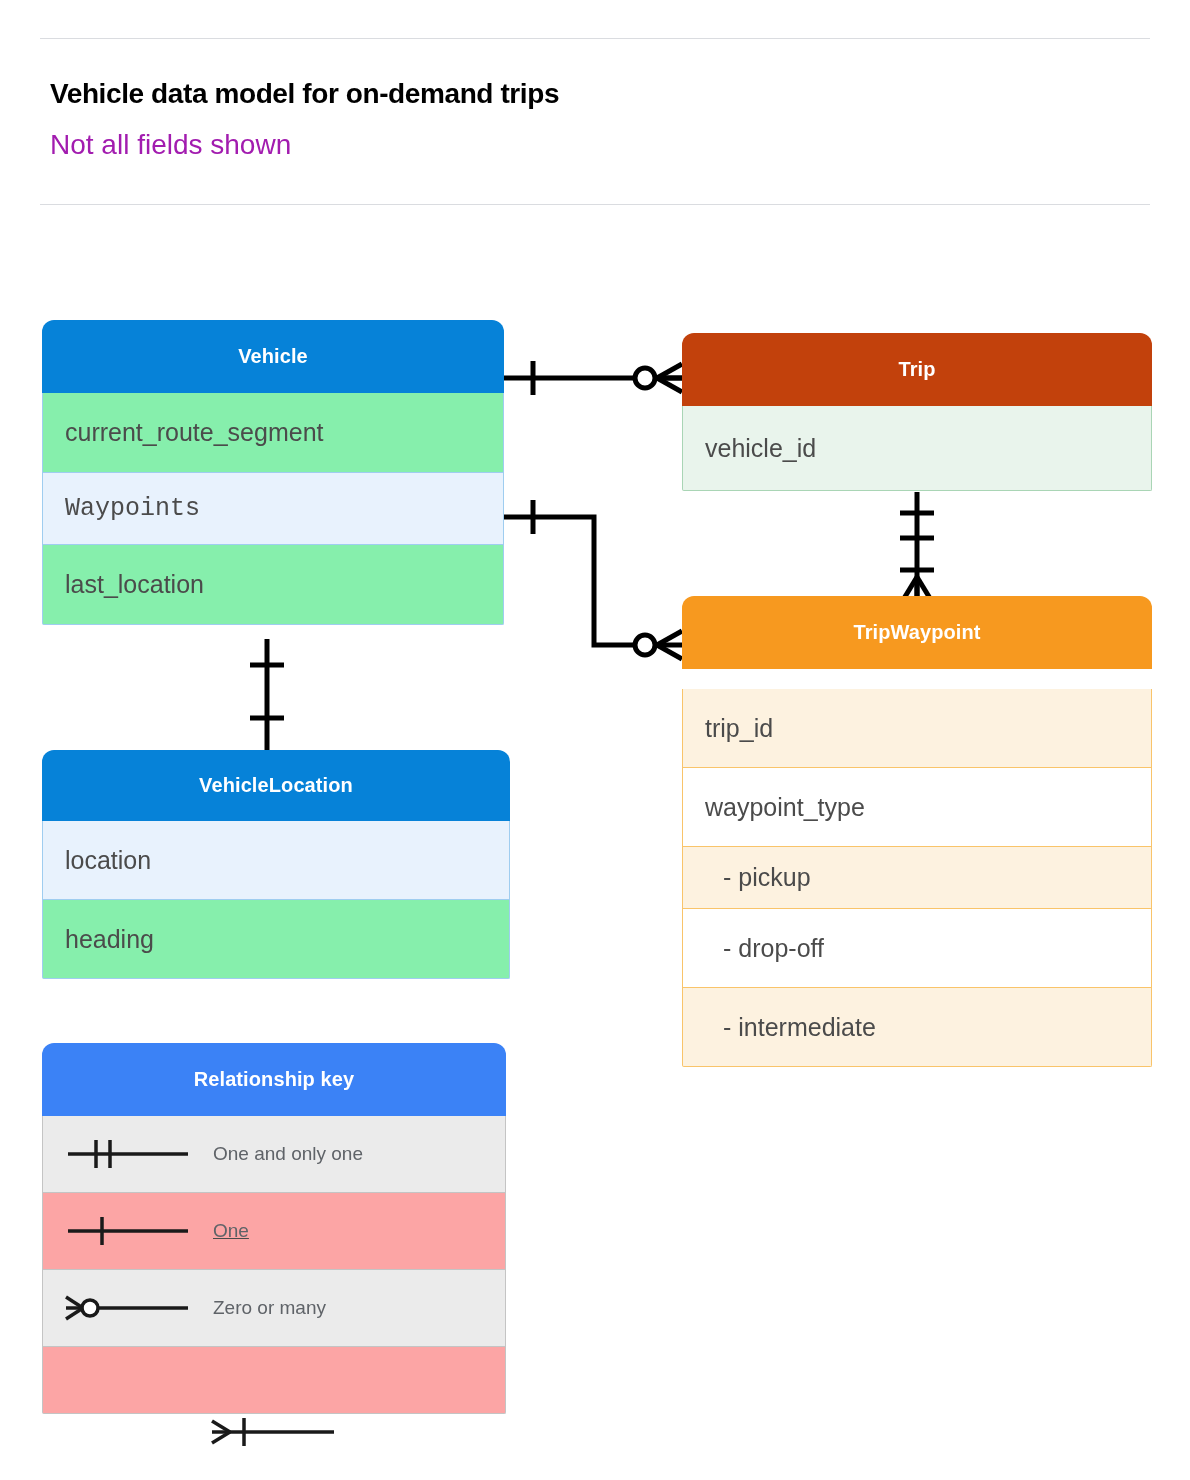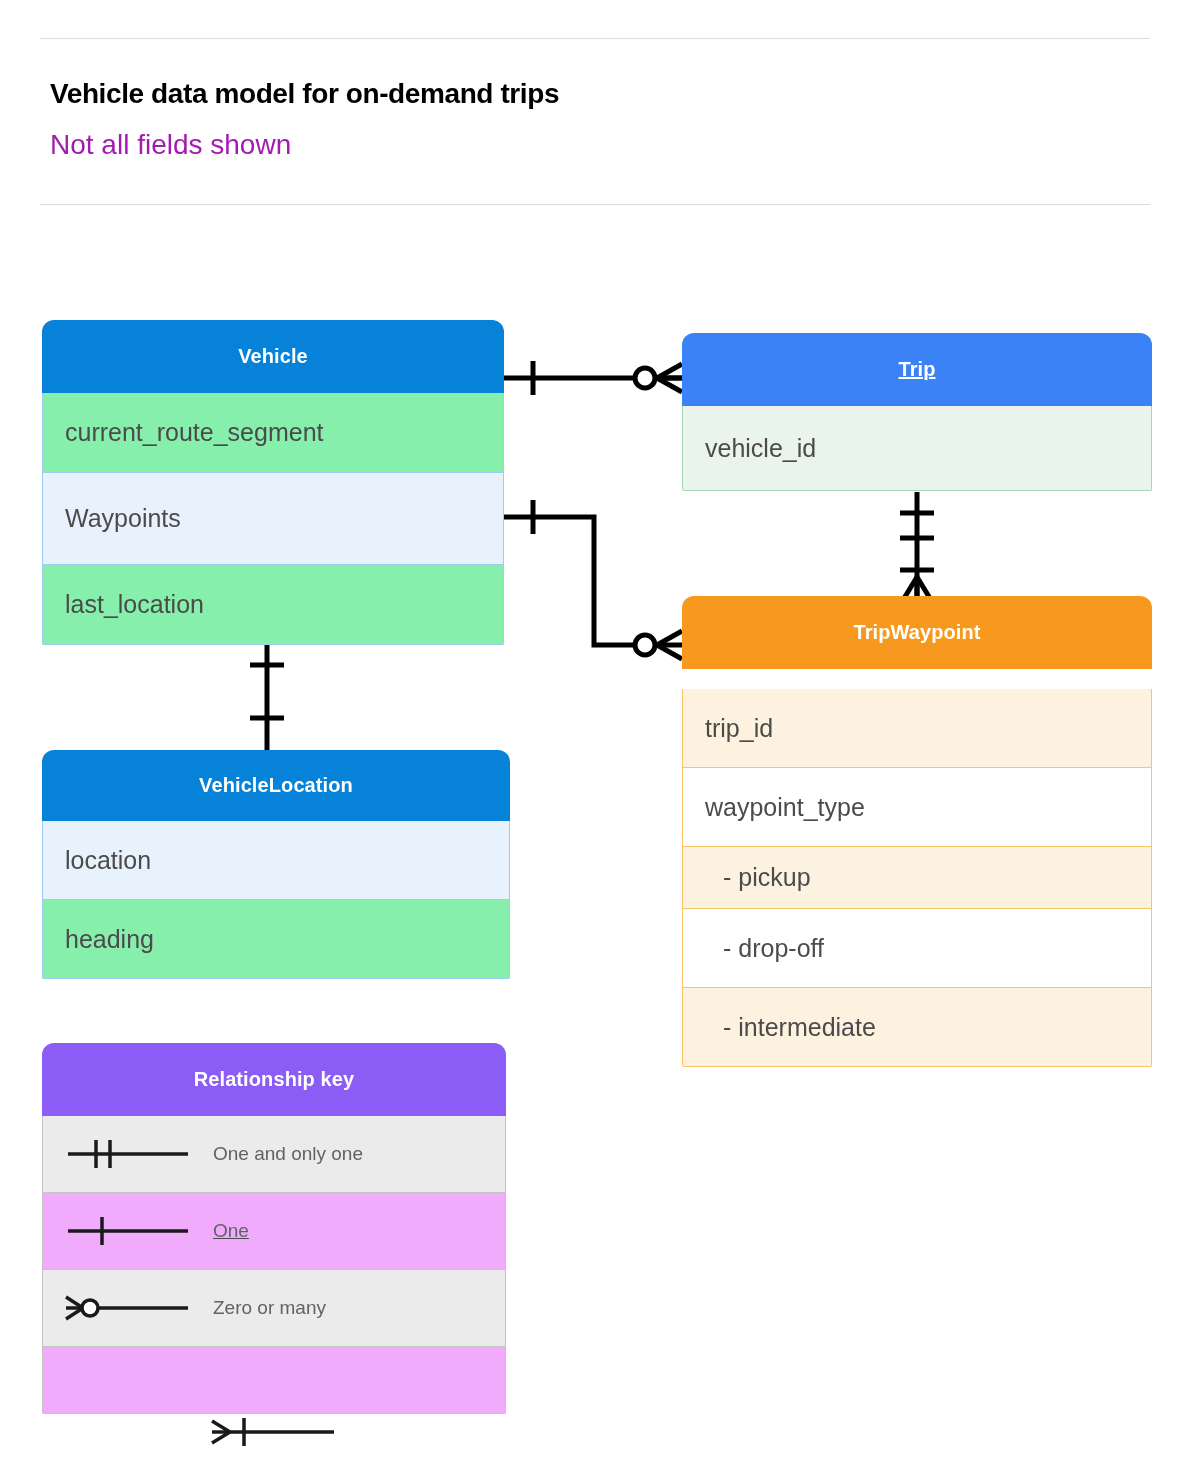--- a/index.html
+++ b/index.html
@@ -47,35 +47,35 @@
   }
   .entity .row:last-child{border-radius:0 0 2px 2px;}
 
   
   .e-blue .hdr{background:#0682d8;}
   .e-blue .row{border-color:#9fcdf0;}
   .e-blue .row.alt{background:#e8f2fd;}
   .e-blue .row.plain{background:#86efac;}
 
   
-  .e-green .hdr{background:#3b82f6;text-decoration:underline;}
+  .e-green .hdr{background:#c2410c;}
   .e-green .row{border-color:#a9d5b5;}
   .e-green .row.alt{background:#e9f4ec;}
 
   
   .e-orange .hdr{background:#f7991f;}
   .e-orange .row{border-color:#f9c46a;}
   .e-orange .row.alt{background:#fdf2e0;}
   .e-orange .row.plain{background:#ffffff;}
 
   
-  .e-grey .hdr{background:#8b5cf6;}
+  .e-grey .hdr{background:#3b82f6;}
   .e-grey .row{border-color:#c4c4c4;padding-left:0;}
   .e-grey .row.alt{background:#ebebeb;}
-  .e-grey .row.plain{background:#f0abfc;text-decoration:underline;}
+  .e-grey .row.plain{background:#fca5a5;text-decoration:underline;}
 
   
   .legend-sym{width:170px;flex:0 0 170px;display:flex;align-items:center;justify-content:center;}
   .legend-label{font-size:19px;color:#5f6368;}
 
   
   .wires{position:absolute;inset:0;pointer-events:none;}
 </style>
 </head>
 <body>
@@ -119,21 +119,21 @@
 
       <line x1="267" y1="639" x2="267" y2="752"></line>
       <line x1="250" y1="665" x2="284" y2="665"></line>
       <line x1="250" y1="718" x2="284" y2="718"></line>
     </g>
   </svg>
 
   <div class="entity e-blue" style="left:42px;top:320px;width:462px;">
     <div class="hdr" style="height:73px;">Vehicle</div>
     <div class="row plain" style="height:80px;">current_route_segment</div>
-    <div class="row alt" style="height:92px;">Waypoints</div>
+    <div class="row alt" style="height:72px;font-family:Liberation Mono, monospace;">Waypoints</div>
     <div class="row plain" style="height:80px;">last_location</div>
   </div>
 
   <div class="entity e-green" style="left:682px;top:333px;width:470px;">
     <div class="hdr" style="height:73px;">Trip</div>
     <div class="row alt" style="height:85px;">vehicle_id</div>
   </div>
 
   <div class="entity e-orange" style="left:682px;top:596px;width:470px;">
     <div class="hdr" style="height:73px;">TripWaypoint</div>

